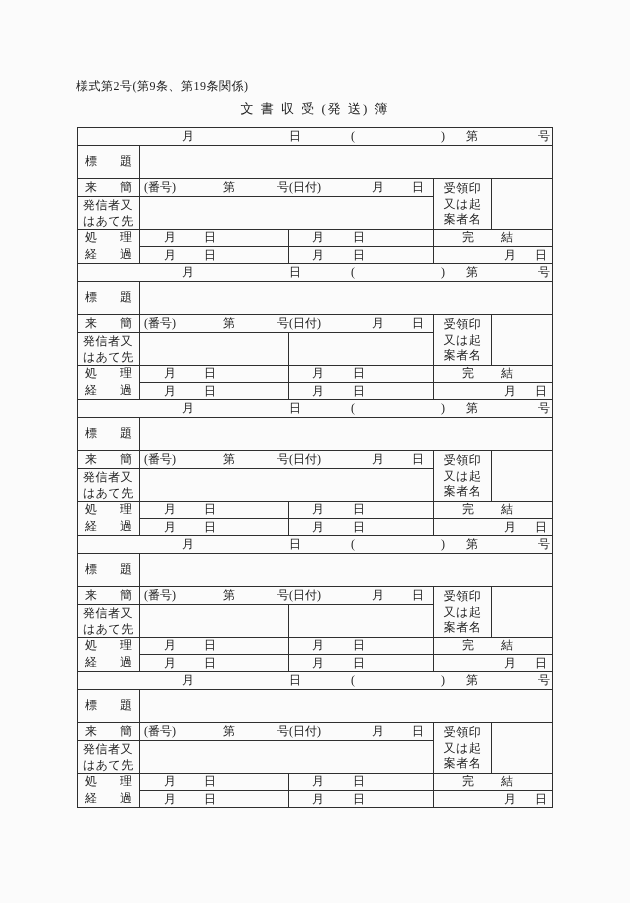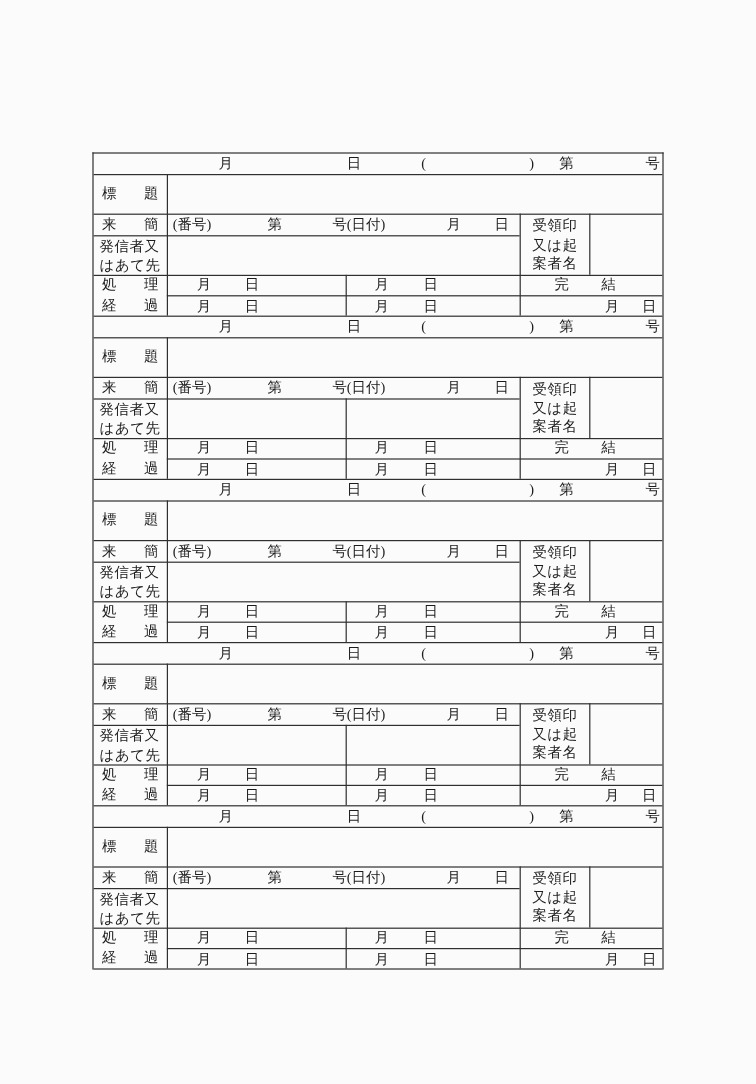--- a/index.html
+++ b/index.html
@@ -80,20 +80,22 @@
   }
   .blank{position:absolute;}
   .blank-title{left:62px;top:18px;right:0;height:32px;}
   .blank-sender{left:62px;top:69px;width:292px;height:32px;}
   .blank-stamp{left:414px;top:51px;width:60px;height:50px;}
 </style>
 </head>
 <body>
 
 <div class="page">
+  <div class="form-note">様式第2号(第9条、第19条関係)</div>
+  <div class="form-title">文 書 収 受 (発 送) 簿</div>
 
   <div class="register-table">
       <div class="block">
 
     <div class="hl hl-header"></div>
     <div class="hl hl-hyodai"></div>
     <div class="hl hl-raikan"></div>
     <div class="hl hl-sender"></div>
     <div class="hl hl-process"></div>
     <div class="vl vl-label"></div>

